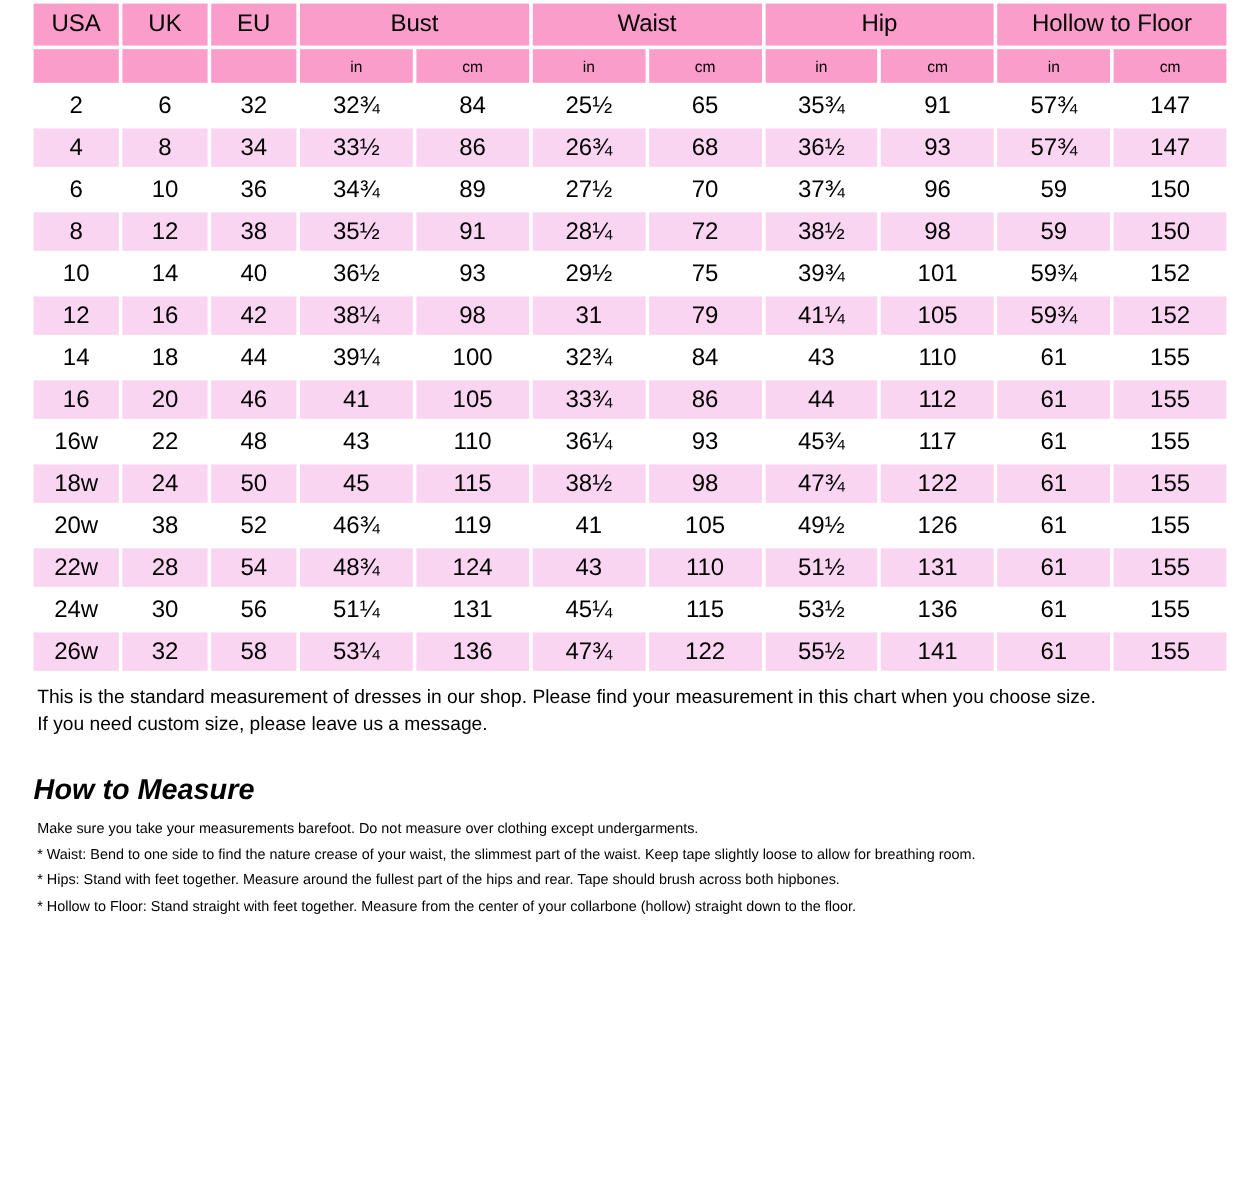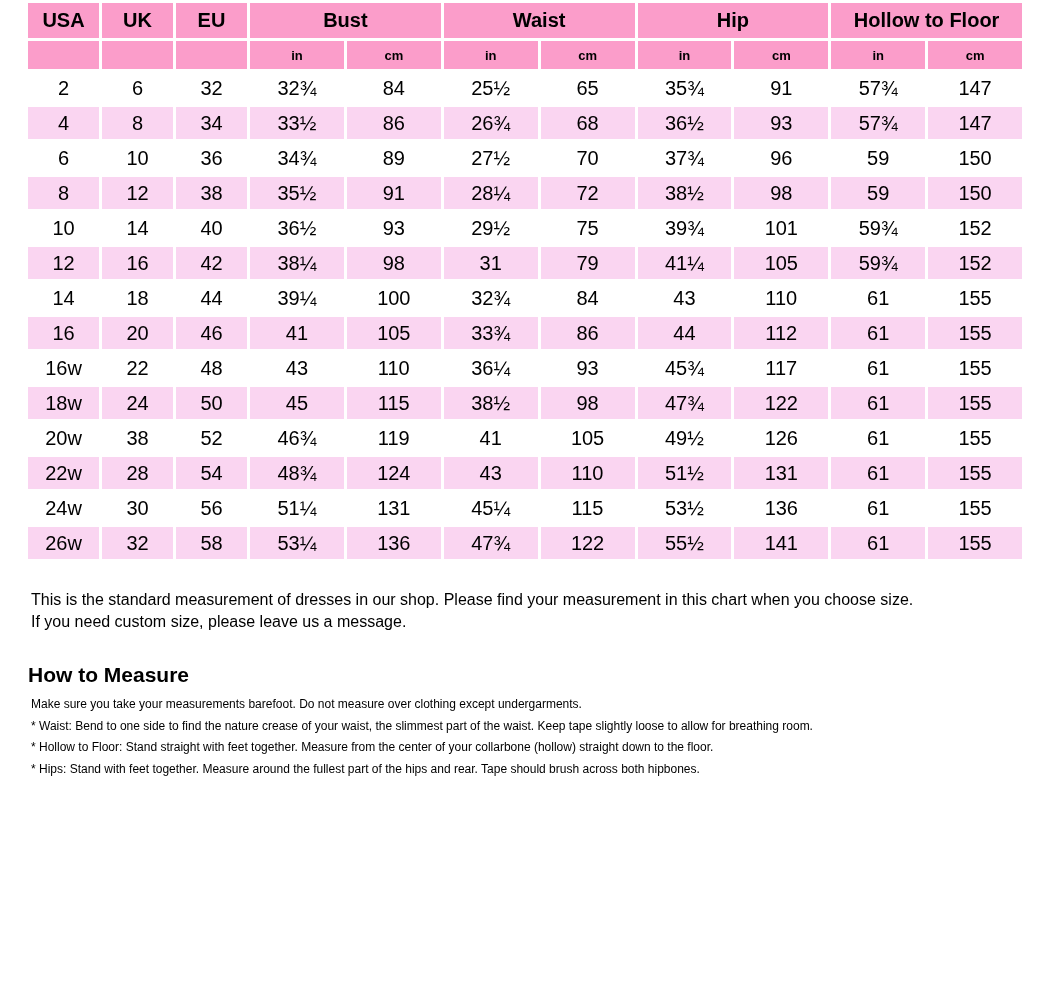--- a/index.html
+++ b/index.html
@@ -30,44 +30,45 @@
     border-spacing: 3px;
     table-layout: fixed;
     width: 1000px;
     margin-left: -3px;
     text-align: center;
     font-size: 20px;
   }
   table.size-table col.c-small { width: 71px; }
   table.size-table th {
     background: var(--header-pink);
-    font-weight: bold;
+    font-weight: normal;
     height: 35px;
     padding: 0;
     font-size: 20px;
   }
   table.size-table thead tr.unit-row th { height: 28px; font-size: 13px; }
   table.size-table td {
     height: 32px;
     padding: 0;
     background: var(--row-white);
   }
   table.size-table tbody tr:nth-child(even) td { background: var(--row-pink); }
 
   .notes {
-    margin-top: 27px;
+    margin-top: 9px;
     margin-left: 3px;
     font-size: 16px;
     line-height: 22px;
   }
 
   h2.measure-heading {
-    font-size: 21px;
+    font-size: 24px;
     font-weight: bold;
     margin: 30px 0 7px 0;
+    font-style: italic;
   }
   .measure-text {
     margin-left: 3px;
     font-size: 12px;
     line-height: 21.5px;
   }
   .measure-item {
     padding-left: 9px;
     text-indent: -9px;
   }
@@ -306,18 +307,18 @@
     <div>This is the standard measurement of dresses in our shop. Please find your measurement in this chart when you choose size.</div>
     <div>If you need custom size, please leave us a message.</div>
   </div>
 
   <h2 class="measure-heading">How to Measure</h2>
 
   <div class="measure-text">
     <div>Make sure you take your measurements barefoot. Do not measure over clothing except undergarments.</div>
     <div>
         <div class="measure-item">* Waist: Bend to one side to find the nature crease of your waist, the slimmest part of the waist. Keep tape slightly loose to allow for breathing room.</div>
+        <div class="measure-item">* Hips: Stand with feet together. Measure around the fullest part of the hips and rear. Tape should brush across both hipbones.</div>
         <div class="measure-item">* Hollow to Floor: Stand straight with feet together. Measure from the center of your collarbone (hollow) straight down to the floor.</div>
-        <div class="measure-item">* Hips: Stand with feet together. Measure around the fullest part of the hips and rear. Tape should brush across both hipbones.</div>
       </div>
   </div>
 
 </div>
 
 </body></html>

